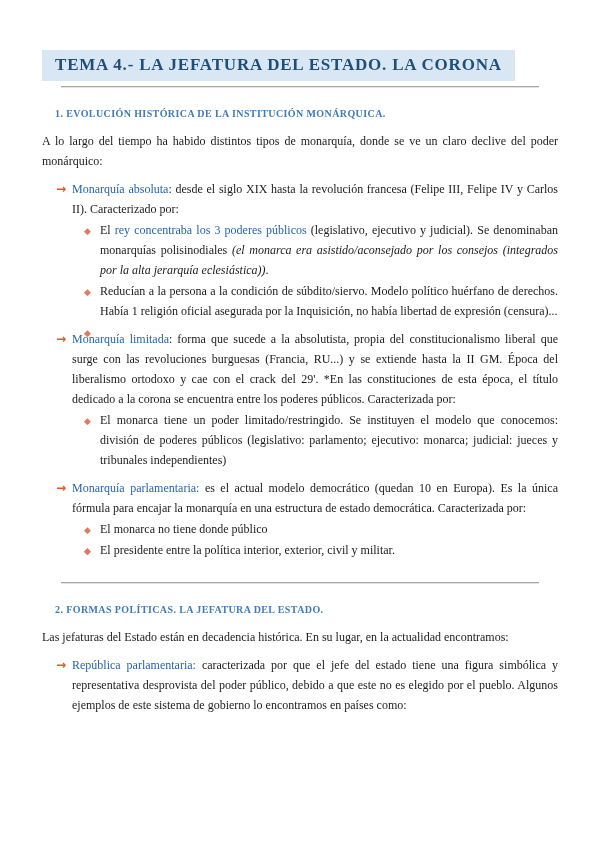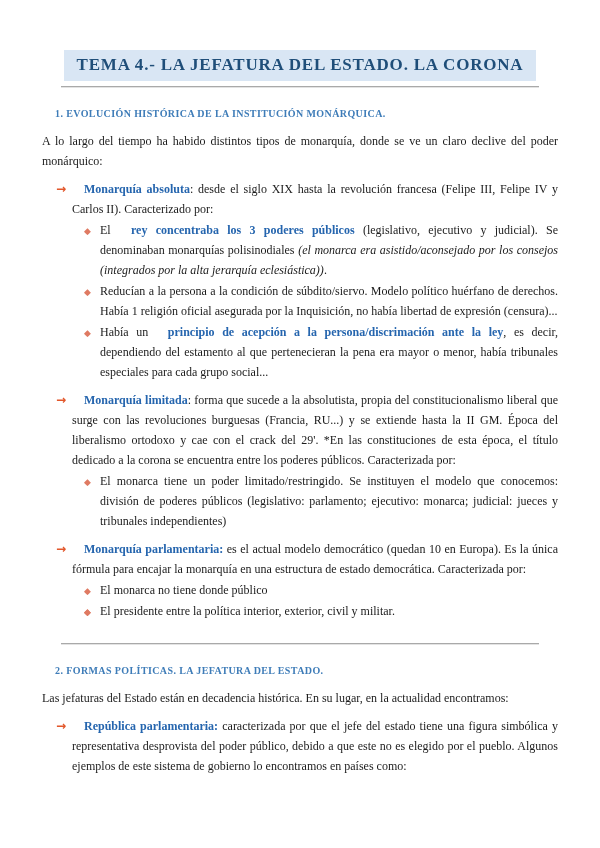--- a/index.html
+++ b/index.html
@@ -8,21 +8,21 @@
     position: relative;
     width: 600px;
     height: 848px;
     background: var(--page-bg, #ffffff);
     font-family: "Liberation Serif", "DejaVu Serif", serif;
     color: var(--body-text, #1b1b1b);
     overflow: hidden;
   }
   .content { padding: 50px 42px 0 42px; }
 
-  .title-wrap { text-align: center; }
+  .title-wrap { }
   .doc-title {
     display: inline-block;
     background: var(--title-bg, #d9e6f4);
     color: var(--title-text, #1f4e79);
     font-size: 17px;
     font-weight: bold;
     letter-spacing: 0.8px;
     padding: 5px 13px 6px 13px;
   }
 
@@ -66,21 +66,21 @@
     font-weight: bold;
     font-size: 12px;
   }
   .li.sub > .marker {
     left: 42px;
     color: var(--diamond, #df7a62);
     font-size: 9px;
     top: 1px;
   }
 
-  .b-blue { color: var(--inline-blue, #2565ae); font-weight: bold; margin-left: 12px; }
+  .b-blue { color: var(--inline-blue, #2565ae); font-weight: normal; }
   .i { font-style: italic; }
 </style>
 </head>
 <body>
 
 <div class="page">
   <div class="content">
 
     <div class="title-wrap">
       <h1 class="doc-title">TEMA 4.- LA JEFATURA DEL ESTADO. LA CORONA</h1>
@@ -99,21 +99,20 @@
     <div class="li sub">
       <span class="marker">◆</span>
       <div class="runs"><span>El </span><span class="b-blue">rey concentraba los 3 poderes públicos</span><span> (legislativo, ejecutivo y judicial). Se denominaban monarquías polisinodiales </span><span class="i">(el monarca era asistido/aconsejado por los consejos (integrados por la alta jerarquía eclesiástica))</span><span>.</span></div>
     </div>
     <div class="li sub">
       <span class="marker">◆</span>
       <div class="runs"><span>Reducían a la persona a la condición de súbdito/siervo. Modelo político huérfano de derechos. Había 1 religión oficial asegurada por la Inquisición, no había libertad de expresión (censura)...</span></div>
     </div>
     <div class="li sub">
       <span class="marker">◆</span>
-      <div class="runs"><span>Había un </span><span class="b-blue">principio de acepción a la persona/discrimación ante la ley</span><span>, es decir, dependiendo del estamento al que pertenecieran la pena era mayor o menor, había tribunales especiales para cada grupo social...</span></div>
     </div>
 
     <div class="li arrow">
       <span class="marker">→</span>
       <div class="runs"><span class="b-blue">Monarquía limitada</span><span>: forma que sucede a la absolutista, propia del constitucionalismo liberal que surge con las revoluciones burguesas (Francia, RU...) y se extiende hasta la II GM. Época del liberalismo ortodoxo y cae con el crack del 29'. *En las constituciones de esta época, el título dedicado a la corona se encuentra entre los poderes públicos. Caracterizada por:</span></div>
     </div>
     <div class="li sub">
       <span class="marker">◆</span>
       <div class="runs"><span>El monarca tiene un poder limitado/restringido. Se instituyen el modelo que conocemos: división de poderes públicos (legislativo: parlamento; ejecutivo: monarca; judicial: jueces y tribunales independientes)</span></div>
     </div>

